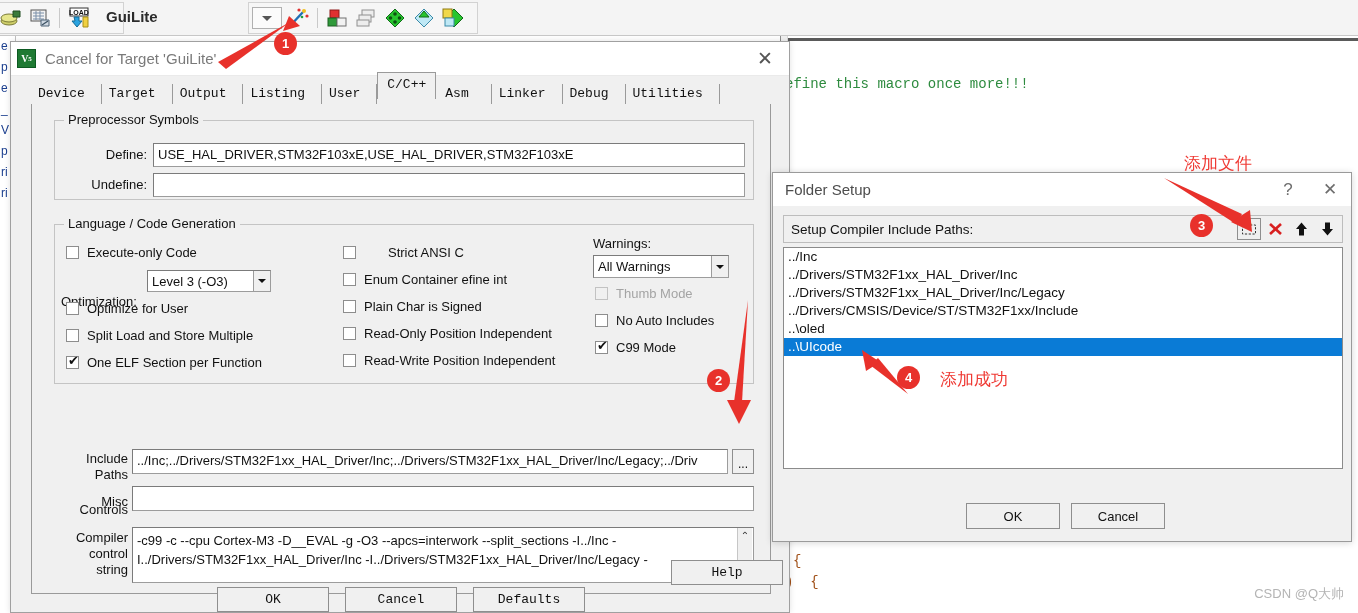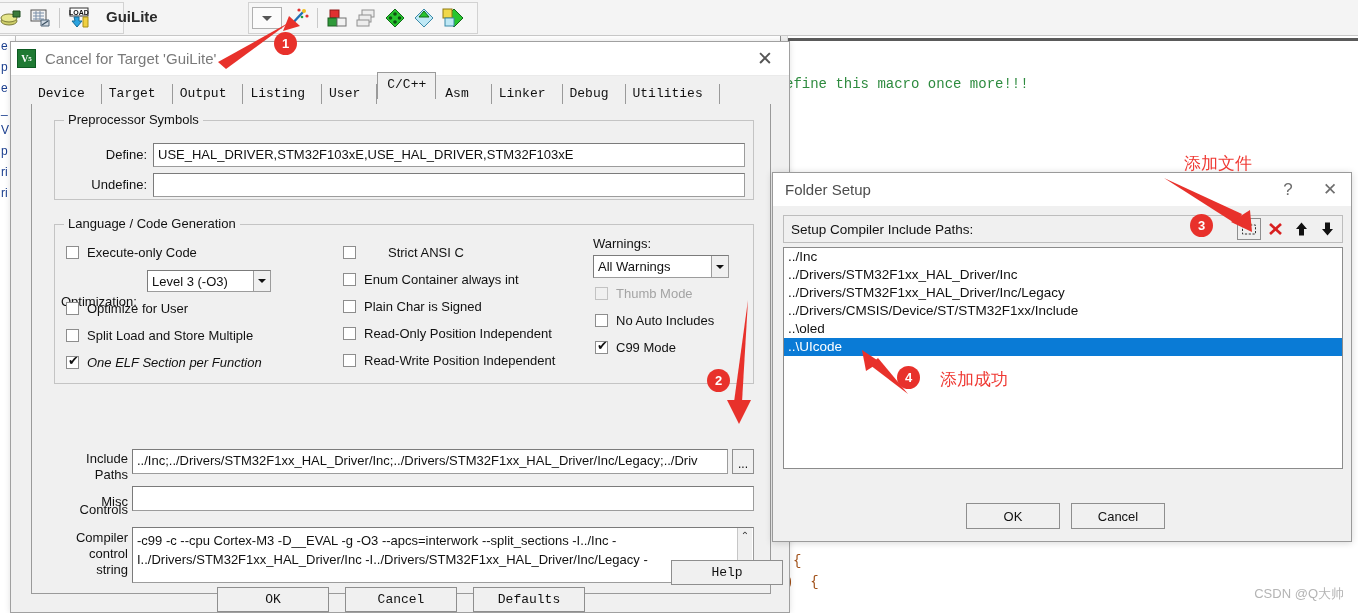--- a/index.html
+++ b/index.html
@@ -381,27 +381,27 @@
 
         <div class="cb" style="left:11px; top:77px;"></div>
         <div class="cb-row" style="left:32px; top:76px;">Optimize for User</div>
 
         <div class="cb" style="left:11px; top:104px;"></div>
         <div class="cb-row" style="left:32px; top:103px;">Split Load and Store Multiple</div>
 
         <div class="cb" style="left:11px; top:131px;">
           <span class="tick">✔</span>
         </div>
-        <div class="cb-row" style="left:32px; top:130px;font-style:italic;">One ELF Section per Function</div>
+        <div class="cb-row" style="left:32px; top:130px;">One ELF Section per Function</div>
 
         <div class="cb" style="left:288px; top:21px;"></div>
         <div class="cb-row" style="left:309px; top:20px;margin-left:24px;">Strict ANSI C</div>
 
         <div class="cb" style="left:288px; top:48px;"></div>
-        <div class="cb-row" style="left:309px; top:47px;">Enum Container always int</div>
+        <div class="cb-row" style="left:309px; top:47px;">Enum Container efine int</div>
 
         <div class="cb" style="left:288px; top:75px;"></div>
         <div class="cb-row" style="left:309px; top:74px;">Plain Char is Signed</div>
 
         <div class="cb" style="left:288px; top:102px;"></div>
         <div class="cb-row" style="left:309px; top:101px;">Read-Only Position Independent</div>
 
         <div class="cb" style="left:288px; top:129px;"></div>
         <div class="cb-row" style="left:309px; top:128px;">Read-Write Position Independent</div>
 

